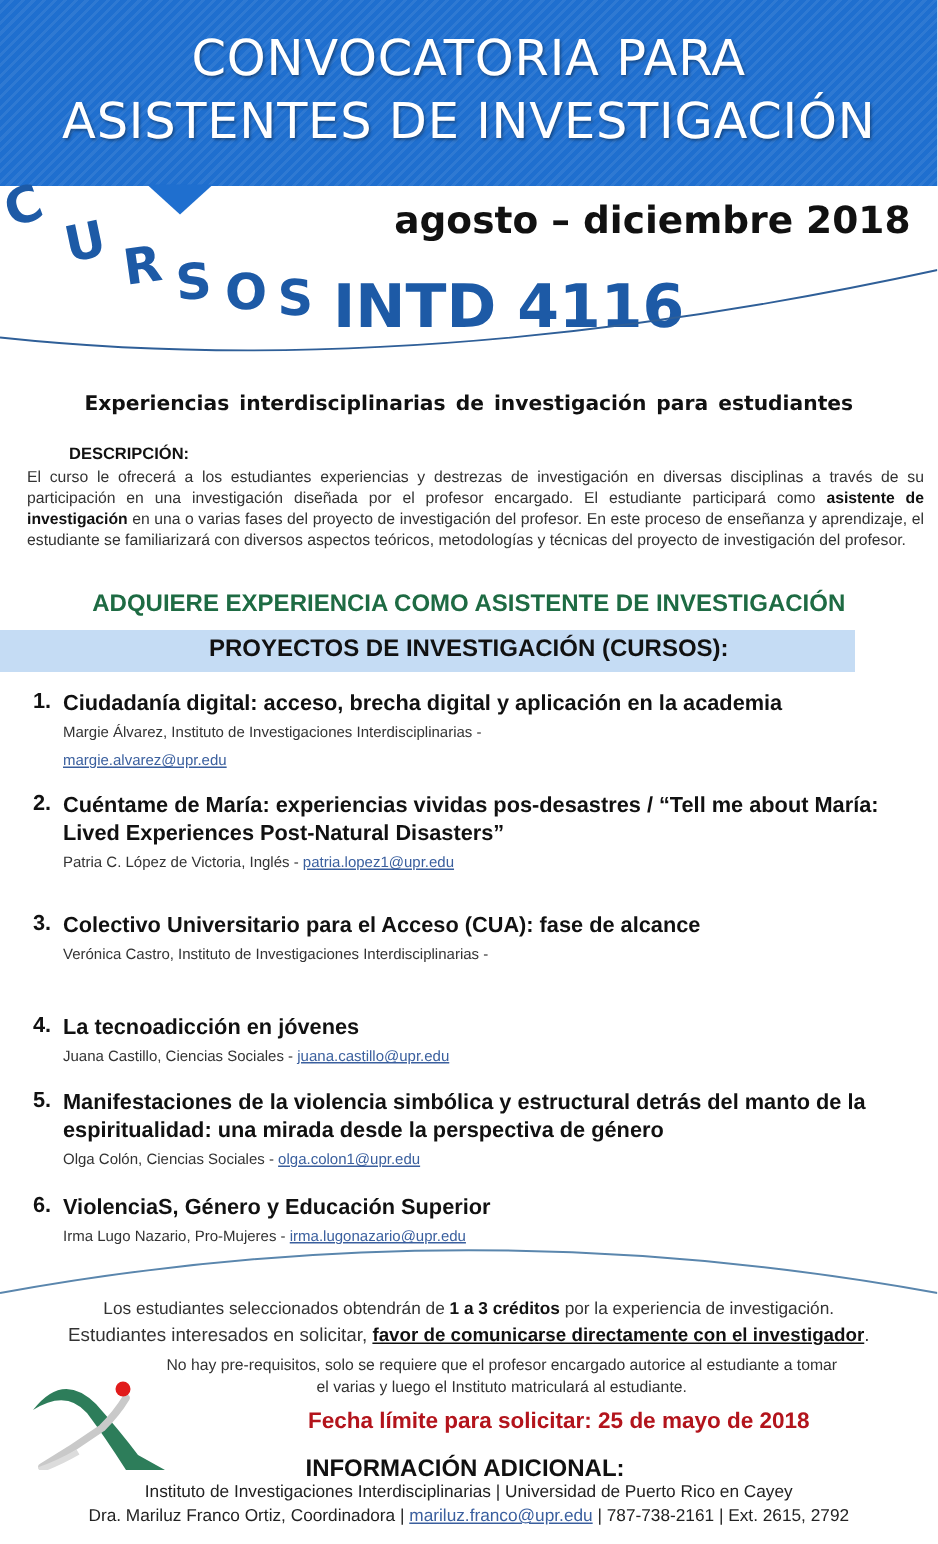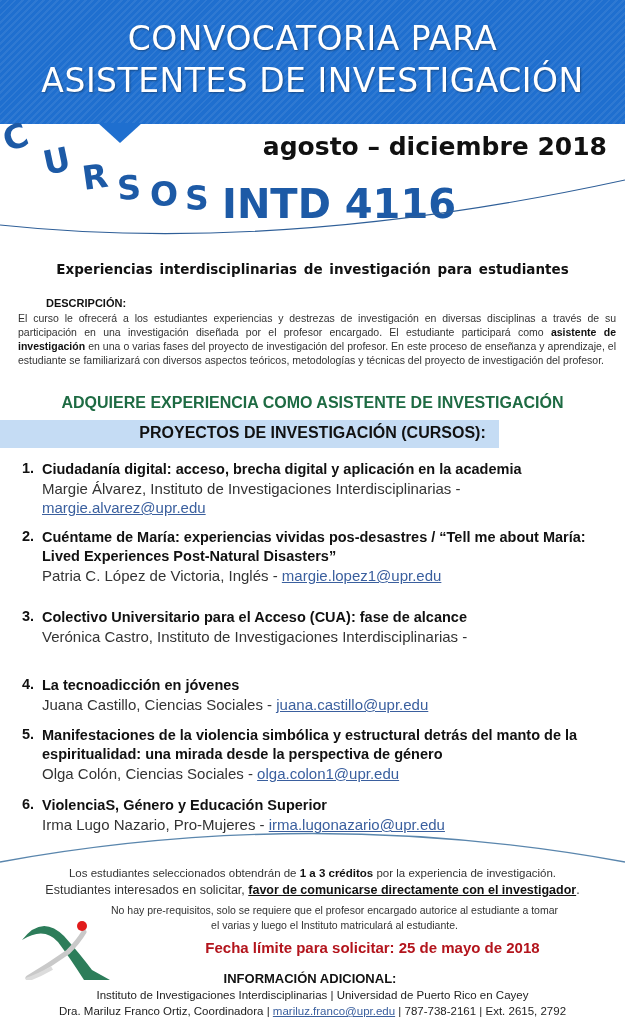--- a/index.html
+++ b/index.html
@@ -49,34 +49,34 @@
     font-family: "Liberation Sans", sans-serif; font-size: 10.5px; line-height: 14px; color: #333;
     text-align: justify;
   }
   .desc-body b { color: #111; }
 
   .green-heading {
     position: absolute; left: 0; top: 394px; width: 625px; text-align: center;
     font-family: "Liberation Sans", sans-serif; font-weight: bold; font-size: 16px; color: #1e6b43;
   }
   .blue-band {
-    position: absolute; left: 0; top: 420px; width: 499px; height: 28px; background: #c5dcf4;
+    position: absolute; left: 0; top: 420px; width: 570px; height: 28px; background: #c5dcf4;
   }
   .blue-band-text {
     position: absolute; left: 0; top: 4px; width: 625px; text-align: center;
     font-family: "Liberation Sans", sans-serif; font-weight: bold; font-size: 16px; color: #111;
   }
 
   .projects { position: absolute; left: 22px; top: 460px; width: 600px; }
   .project { position: relative; padding-left: 20px; font-family: "Liberation Sans", sans-serif; }
   .project .num {
     position: absolute; left: 0; top: 0; font-weight: bold; font-size: 14.5px; color: #111;
   }
   .project .ptitle { font-weight: bold; font-size: 14.5px; line-height: 19px; color: #111; }
-  .project .pinfo { font-size: 15px; line-height: 19px; color: #333; }
+  .project .pinfo { font-size: 10px; line-height: 19px; color: #333; }
   .project .email { color: #3a5f9e; text-decoration: underline; }
 
   .credits {
     position: absolute; left: 0; top: 865px; width: 625px; text-align: center;
     font-family: "Liberation Sans", sans-serif; font-size: 11.5px; line-height: 17px; color: #333;
   }
   .credits b { color: #111; }
   .credits .ul { text-decoration: underline; font-weight: bold; color: #111; }
 
   .prereq {
@@ -86,21 +86,21 @@
 
   .logo { position: absolute; left: 18px; top: 918px; width: 100px; height: 62px; }
 
   .deadline {
     position: absolute; left: 120px; top: 939px; width: 505px; text-align: center;
     font-family: "Liberation Sans", sans-serif; font-weight: bold; font-size: 15px; color: #b3141c;
   }
 
   .info-title {
     position: absolute; left: 0; top: 971px; width: 580px; text-align: center;
-    font-family: "Liberation Sans", sans-serif; font-weight: bold; font-size: 13px; color: #111;
+    font-family: "Liberation Sans", sans-serif; font-weight: bold; font-size: 16px; color: #111;
     padding-left: 40px;
   }
   .info-lines {
     position: absolute; left: 0; top: 987px; width: 625px; text-align: center;
     font-family: "Liberation Sans", sans-serif; font-size: 11.5px; line-height: 16px; color: #222;
   }
   .info-lines .email { color: #3a5f9e; text-decoration: underline; }
 </style>
 </head>
 <body>
@@ -143,21 +143,21 @@
 
 <div class="projects">
   <div class="project" style="height:68px;">
     <span class="num">1.</span>
     <div class="ptitle">Ciudadanía digital:  acceso, brecha digital y aplicación en la academia</div>
     <div class="pinfo"><span>Margie Álvarez, Instituto de Investigaciones Interdisciplinarias - </span><br><a class="email">margie.alvarez@upr.edu</a></div>
   </div>
   <div class="project" style="height:80px;">
     <span class="num">2.</span>
     <div class="ptitle">Cuéntame de María:  experiencias vividas pos-desastres / “Tell me about María: Lived Experiences Post-Natural Disasters”</div>
-    <div class="pinfo"><span>Patria C. López de Victoria, Inglés - </span><a class="email">margie.lopez1@upr.edu</a></div>
+    <div class="pinfo"><span>Patria C. López de Victoria, Inglés - </span><a class="email">patria.lopez1@upr.edu</a></div>
   </div>
   <div class="project" style="height:68px;">
     <span class="num">3.</span>
     <div class="ptitle">Colectivo Universitario para el Acceso (CUA):  fase de alcance</div>
     <div class="pinfo"><span>Verónica Castro, Instituto de Investigaciones Interdisciplinarias - </span><br></div>
   </div>
   <div class="project" style="height:50px;">
     <span class="num">4.</span>
     <div class="ptitle">La tecnoadicción en jóvenes</div>
     <div class="pinfo"><span>Juana Castillo, Ciencias Sociales - </span><a class="email">juana.castillo@upr.edu</a></div>

